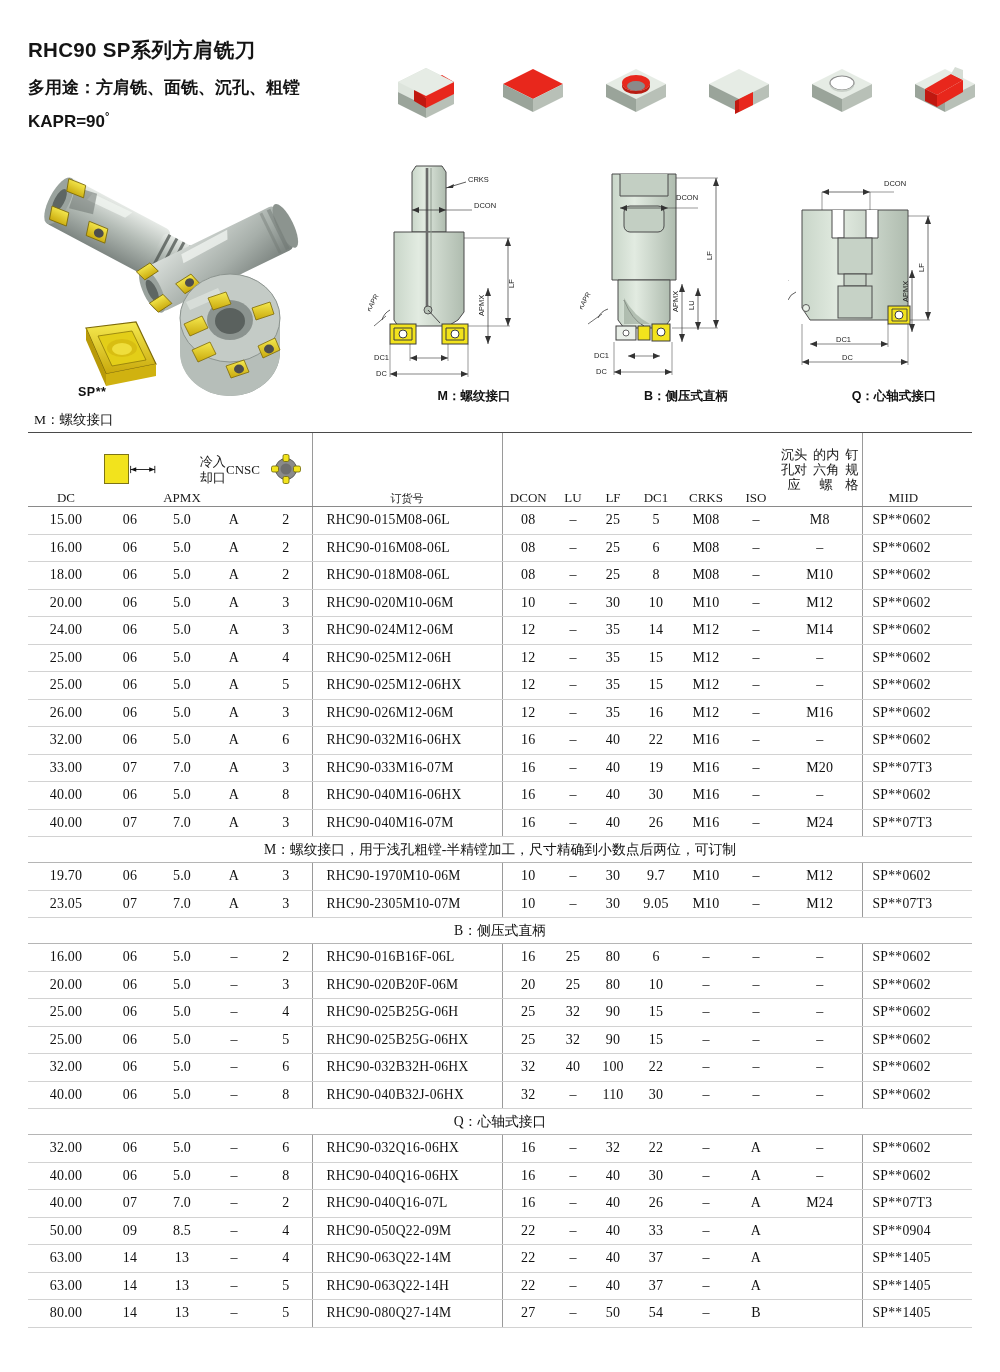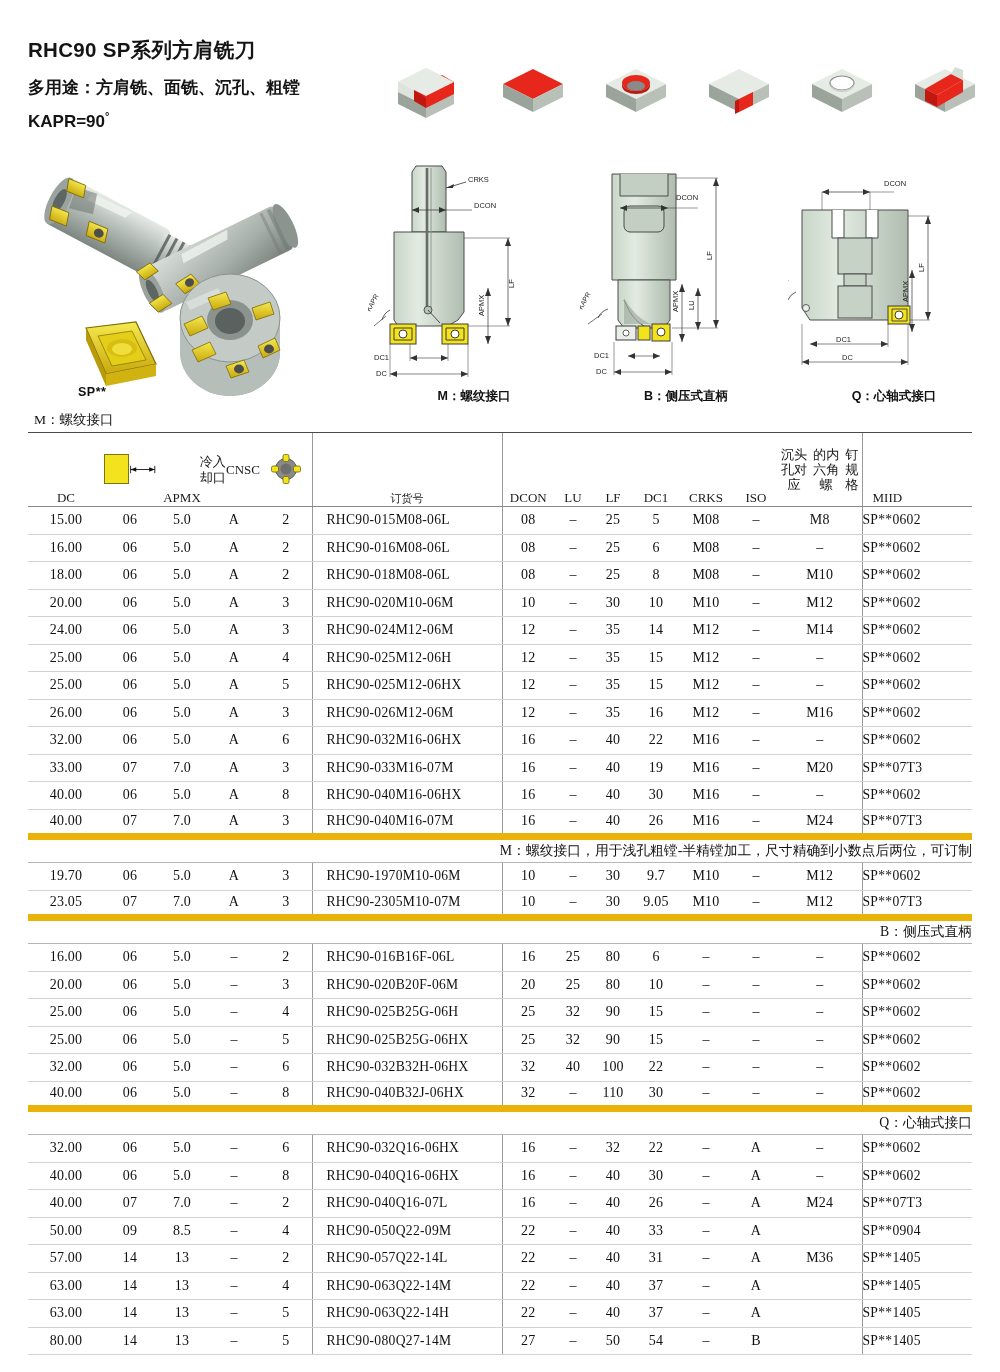--- a/index.html
+++ b/index.html
@@ -88,27 +88,27 @@
     border-bottom:1px solid #d2d2d2;
     height:27.5px;
     font-family:"Liberation Serif", serif;
     font-size:14px;
     text-align:center;
     color:#111;
     letter-spacing:.2px;
   }
   .row td.vsep { border-left:1px solid #9a9a9a; }
   .row td.ordercode { text-align:left; padding-left:14px; letter-spacing:.3px; font-size:13.6px; }
-  .row td.miid { text-align:left; letter-spacing:.3px; font-size:13.6px; }
+  .row td.miid { text-align:left; padding-left:10px; letter-spacing:.3px; font-size:13.6px; }
 
   .grp-row td {
     border-bottom:1px solid #b5b5b5;
-    border-top:7px solid #eab308;
+    border-top:1px solid #eab308;
     height:26px;
-    text-align:right;
+    text-align:center;
     padding-left:6px;
     font-family:"Liberation Serif", serif;
     font-size:13.8px;
     color:#111;
     white-space:nowrap;
   }
 
   
   .ins-swatch {
     width:30px; height:30px; background:#F2E31D;
@@ -532,21 +532,21 @@
         <td>DC1</td>
         <td>CRKS</td>
         <td>ISO</td>
         <td>
           <div class="hdr-stack">
             <div class="cn-lines">沉头孔对应</div>
             <div class="cn-lines">的内六角螺</div>
             <div class="cn-lines">钉规格</div>
           </div>
         </td>
-        <td class="vsep" style="text-align:left;padding-left:10px;">MIID</td>
+        <td class="vsep" style="text-align:left;padding-left:26px;">MIID</td>
       </tr>
 
       </tbody>
         <tbody id="tbody-host">
           <tr class="row">
             <td class="">15.00</td>
             <td class="">06</td>
             <td class="">5.0</td>
             <td class="">A</td>
             <td class="">2</td>
@@ -931,36 +931,20 @@
             <td class="vsep">22</td>
             <td class="">–</td>
             <td class="">40</td>
             <td class="">33</td>
             <td class="">–</td>
             <td class="">A</td>
             <td class=""></td>
             <td class="vsep miid">SP**0904</td>
           </tr>
           <tr class="row">
-            <td class="">57.00</td>
-            <td class="">14</td>
-            <td class="">13</td>
-            <td class="">–</td>
-            <td class="">2</td>
-            <td class="vsep ordercode">RHC90-057Q22-14L</td>
-            <td class="vsep">22</td>
-            <td class="">–</td>
-            <td class="">40</td>
-            <td class="">31</td>
-            <td class="">–</td>
-            <td class="">A</td>
-            <td class="">M36</td>
-            <td class="vsep miid">SP**1405</td>
-          </tr>
-          <tr class="row">
             <td class="">63.00</td>
             <td class="">14</td>
             <td class="">13</td>
             <td class="">–</td>
             <td class="">4</td>
             <td class="vsep ordercode">RHC90-063Q22-14M</td>
             <td class="vsep">22</td>
             <td class="">–</td>
             <td class="">40</td>
             <td class="">37</td>

